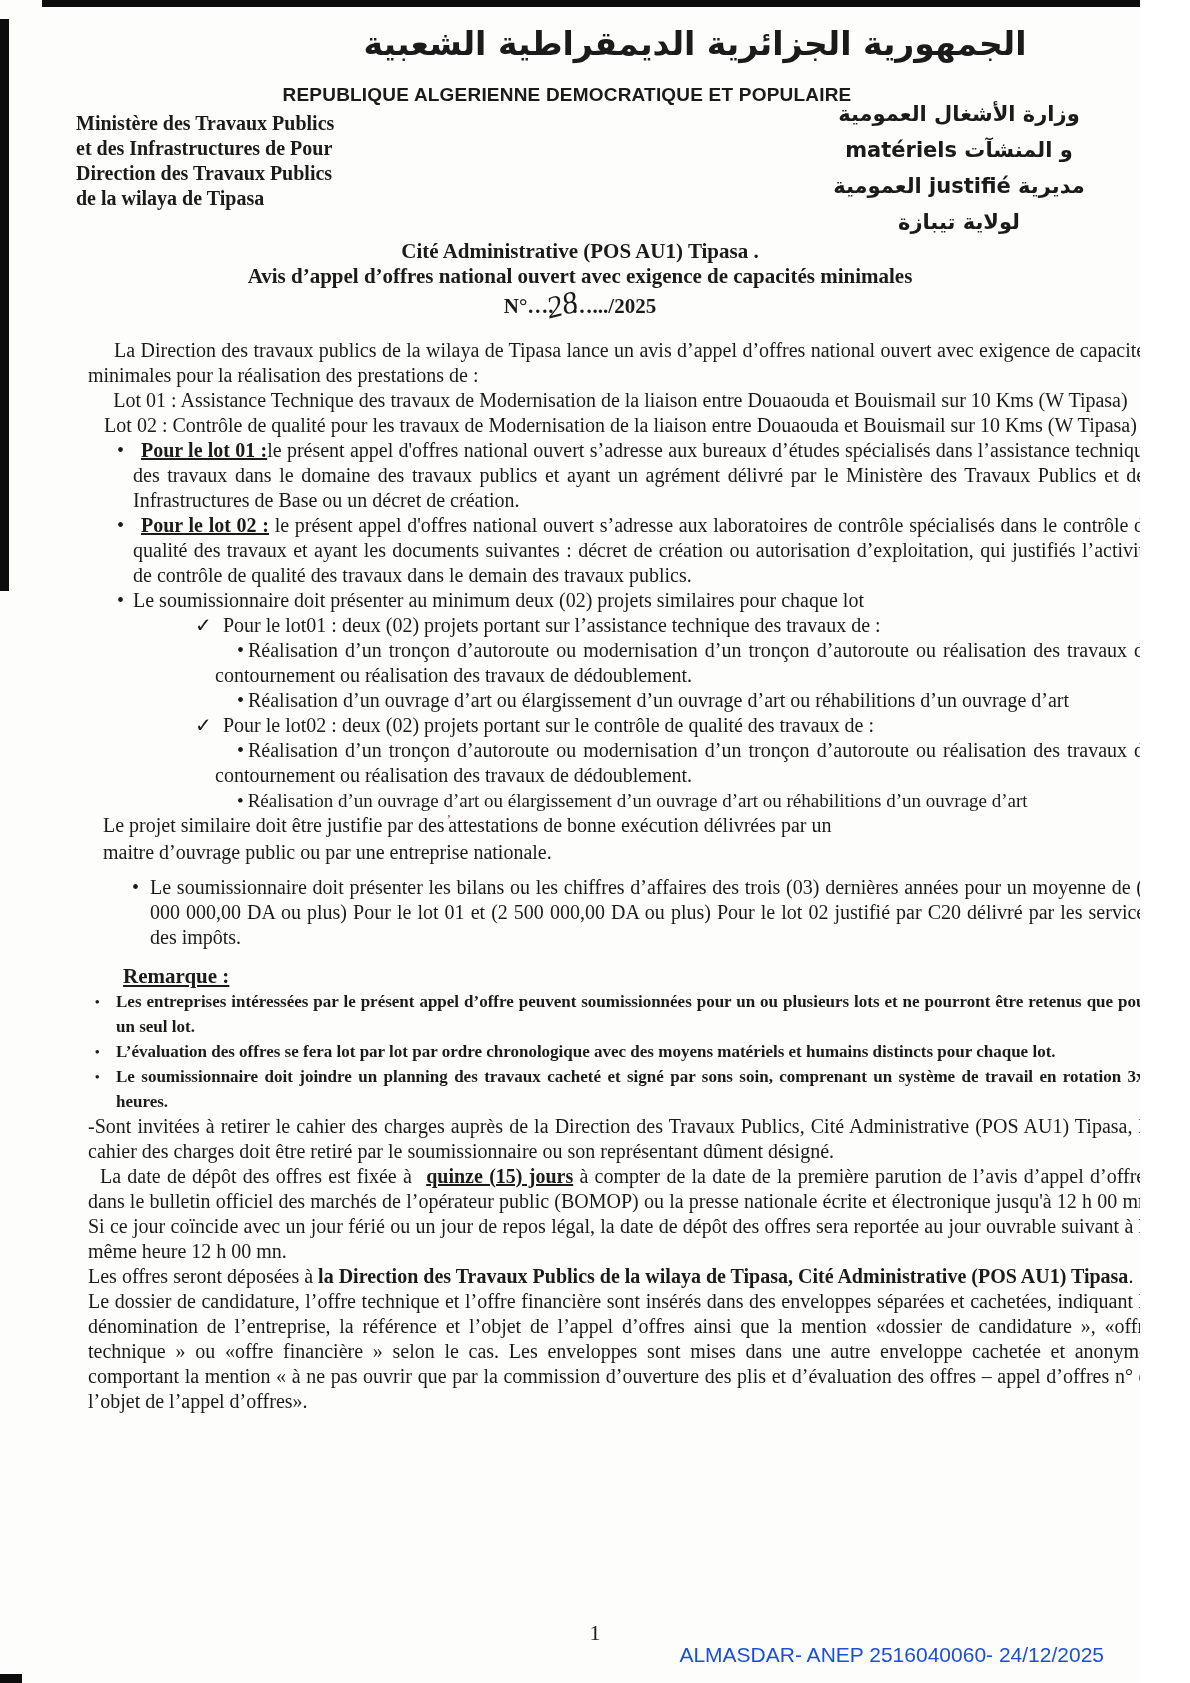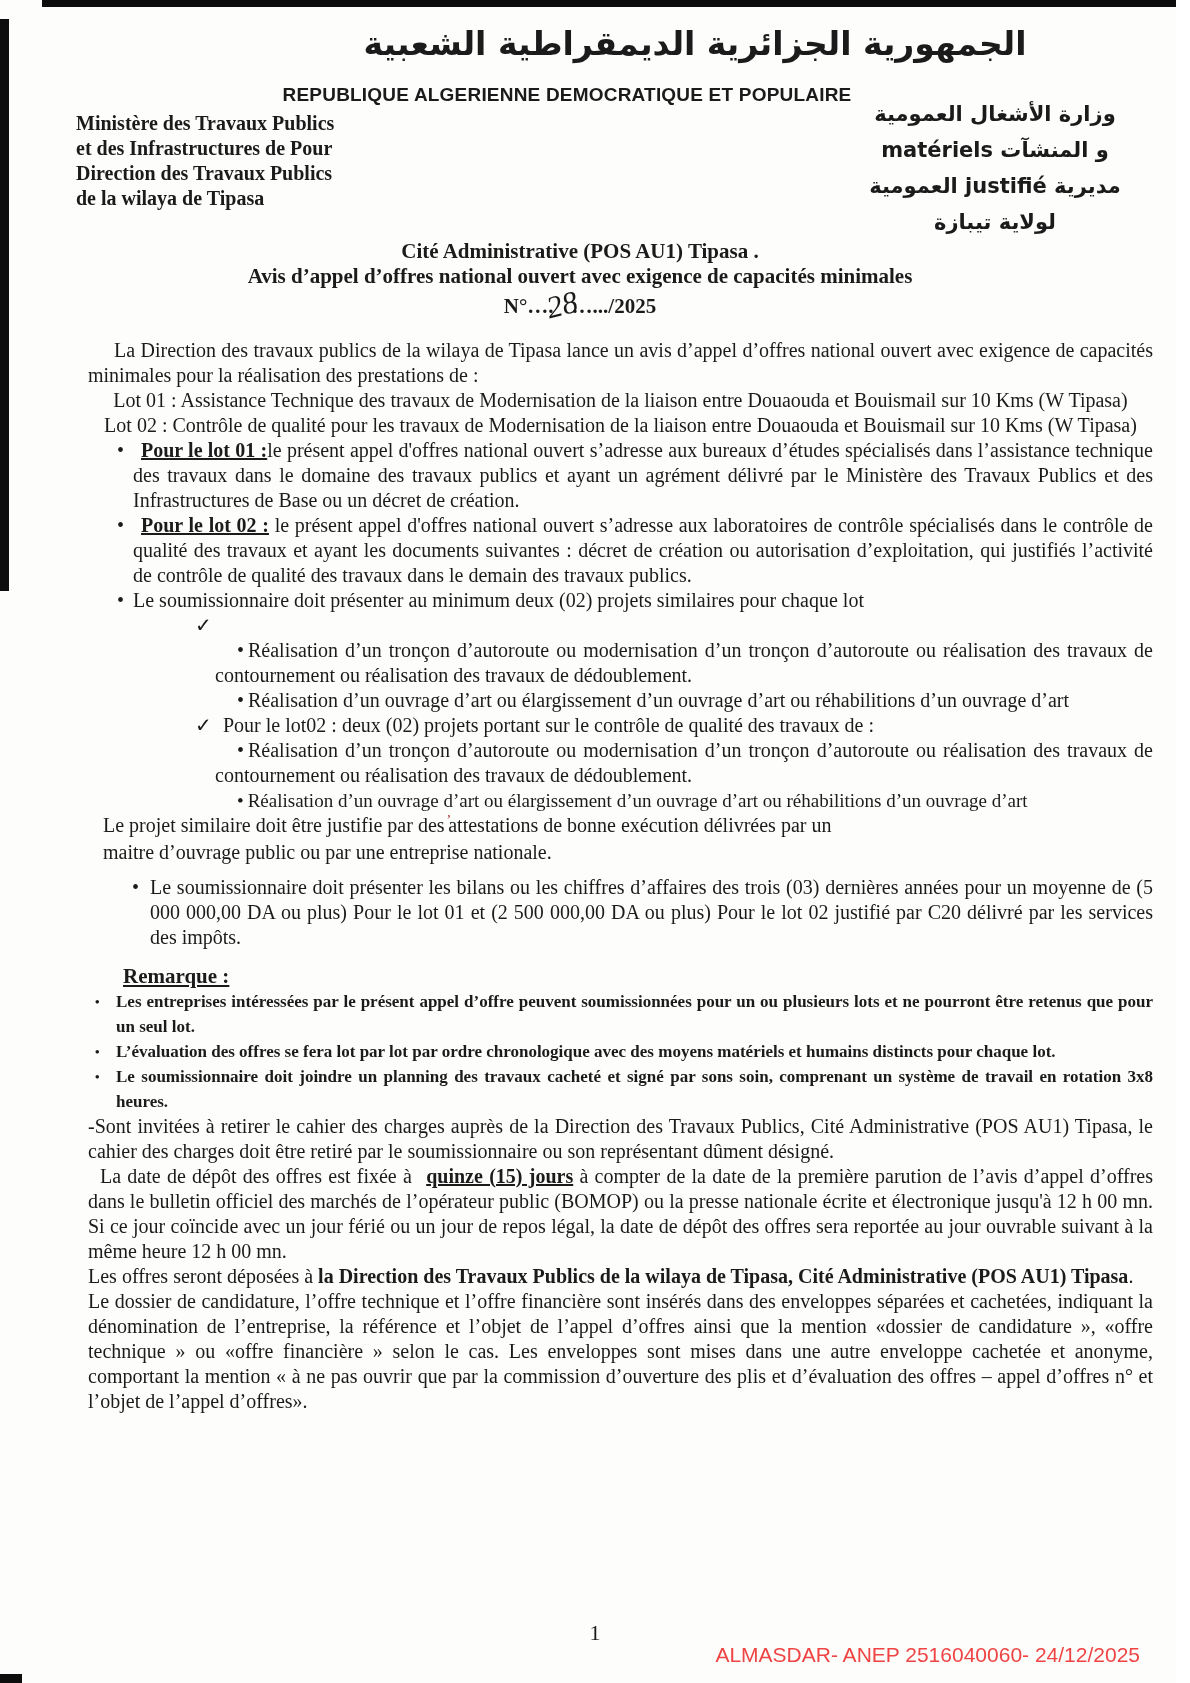--- a/index.html
+++ b/index.html
@@ -4,21 +4,20 @@
 <style>
   html,body{margin:0;padding:0;background:#ffffff;}
   .page{
     position:relative;
     width:1140px;height:1683px;
     background:#fdfdfc;
     color:#1b1b1b;
     font-family:"Liberation Serif", serif;
     font-size:20px;
     overflow:hidden;
-    padding-left:36px;
   }
   
   .scan-top{position:absolute;top:0;left:42px;right:0;height:7px;background:#0d0d0d;}
   .scan-left{position:absolute;top:19px;left:0;width:9px;height:572px;background:#0d0d0d;}
   .scan-bottom{position:absolute;bottom:0;left:0;width:22px;height:9px;background:#0d0d0d;}
 
   
   .arabic-title{
     position:absolute;top:24px;left:200px;width:990px;
     text-align:center;font-family:"DejaVu Sans",sans-serif;
@@ -77,21 +76,21 @@
   .rem .bullet{flex:none;width:21px;font-size:13px;}
   .rem .btext{flex:1;text-align:justify;}
   .para{margin:0;}
   .p-depot{text-indent:12px;}
   .bold{font-weight:700;}
 
   
   .page-num{position:absolute;top:1620px;left:0;width:1190px;text-align:center;font-size:22px;}
   .credit{
     position:absolute;top:1643px;right:36px;
-    font-family:"Liberation Sans",sans-serif;font-size:21px;color:#ef4444;
+    font-family:"Liberation Sans",sans-serif;font-size:21px;color:#1d4ed8;
   }
 </style>
 </head>
 <body>
 
 <div class="page">
 
   <div class="scan-top"></div>
   <div class="scan-left"></div>
   <div class="scan-bottom"></div>
@@ -136,20 +135,21 @@
       <div class="btext"><span class="lbl">Pour le lot 02 :</span><span> le présent appel d'offres national ouvert s’adresse aux laboratoires de contrôle spécialisés dans  le contrôle de qualité des travaux et  ayant les documents suivantes : décret de création ou autorisation d’exploitation, qui justifiés l’activité de contrôle de qualité des travaux dans le demain des travaux publics.</span></div>
     </div>
 
     <div class="blt">
       <span class="bullet">•</span>
       <div class="btext">Le soumissionnaire doit présenter au minimum deux (02) projets similaires pour chaque lot</div>
     </div>
 
     <div class="chk">
       <span class="mark">✓</span>
+      <div>Pour le lot01 : deux (02) projets portant sur l’assistance technique des travaux de :</div>
     </div>
     <div class="sub"><span class="bullet">•</span><span>Réalisation d’un tronçon d’autoroute ou modernisation d’un tronçon d’autoroute ou réalisation des travaux de contournement ou réalisation des travaux de dédoublement.</span></div>
     <div class="sub"><span class="bullet">•</span><span>Réalisation d’un ouvrage d’art ou élargissement d’un ouvrage d’art ou réhabilitions d’un ouvrage d’art</span></div>
 
     <div class="chk">
       <span class="mark">✓</span>
       <div>Pour le lot02 : deux (02) projets portant sur le contrôle de qualité des travaux de :</div>
     </div>
     <div class="sub"><span class="bullet">•</span><span>Réalisation d’un tronçon d’autoroute ou modernisation d’un tronçon d’autoroute ou réalisation des travaux de contournement ou réalisation des travaux de dédoublement.</span></div>
     <div class="sub sub-small"><span class="bullet">•</span><span>Réalisation d’un ouvrage d’art ou élargissement d’un ouvrage d’art ou réhabilitions d’un ouvrage d’art</span></div>

